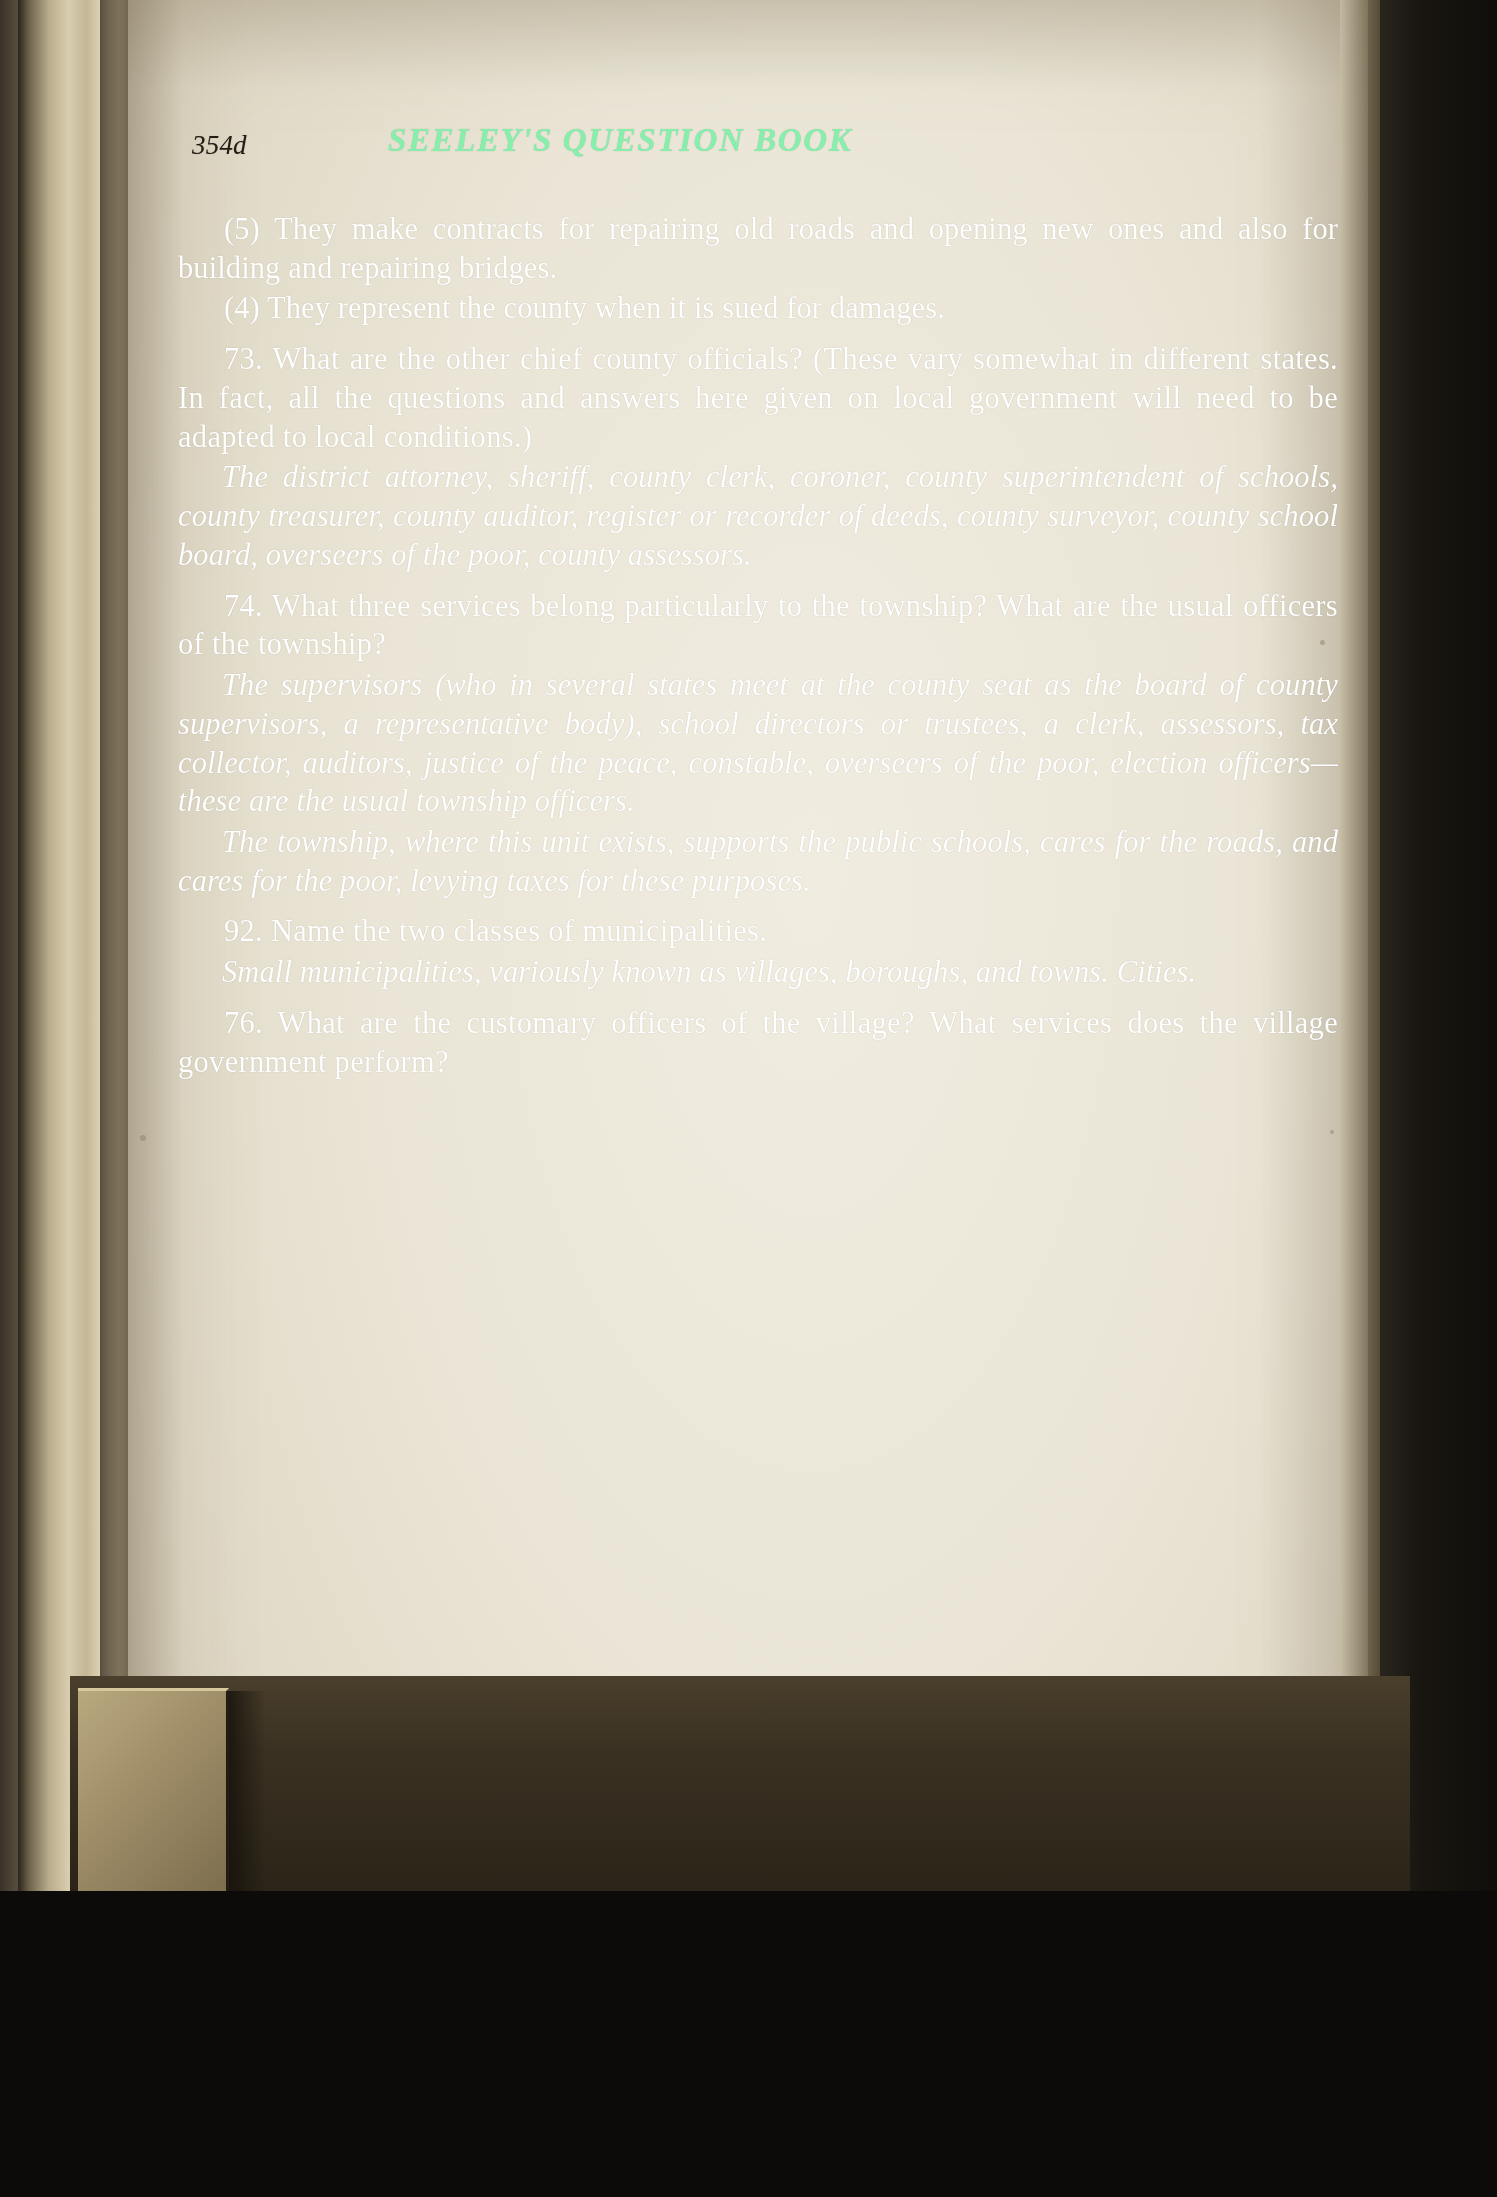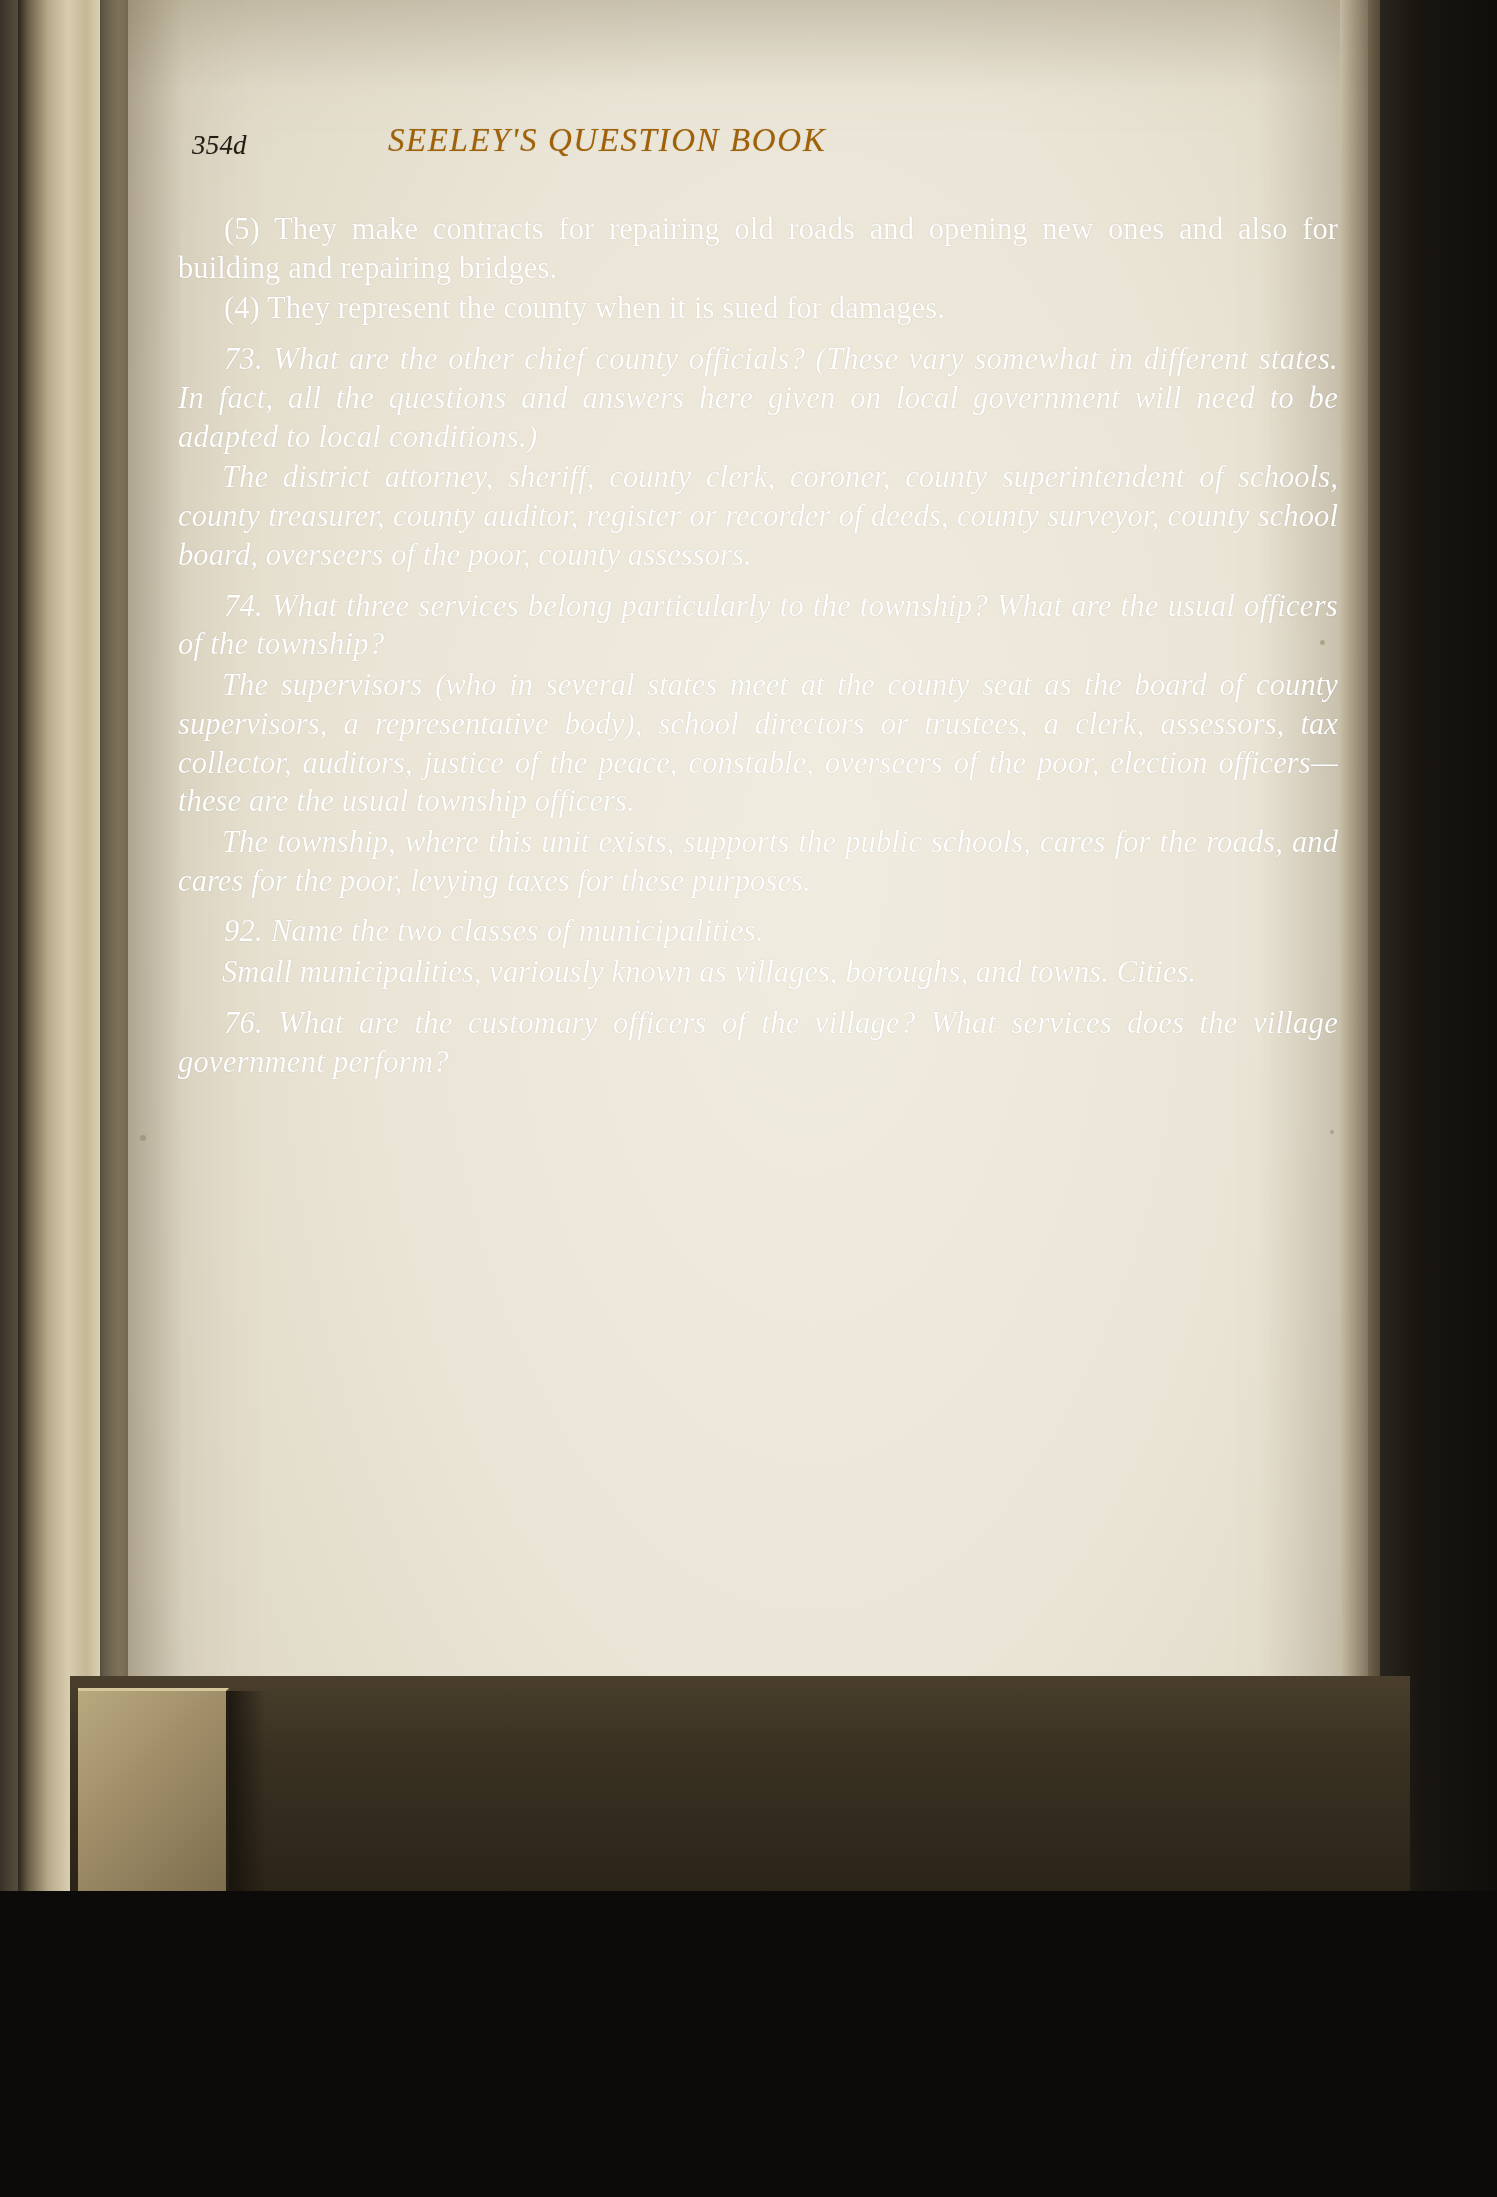--- a/index.html
+++ b/index.html
@@ -113,37 +113,36 @@
     font-size: 27px;
     color: #211c14;
     font-style: italic;
     letter-spacing: 0.2px;
   }
   .head-title {
     position: absolute;
     left: 210px; top: 2px;
     font-size: 33px;
     font-style: italic;
-    font-weight: 400;
+    font-weight: 700;
     letter-spacing: 1.6px;
-    color: #a16207;
+    color: #86efac;
   }
 
   p {
     margin: 0 0 2px 0;
     font-size: 30.5px;
     line-height: 1.27;
     color: #ffffff;
     text-align: justify;
     text-justify: inter-word;
     letter-spacing: 0.1px;
   }
   p.indent { text-indent: 46px; }
   p.q {
-    font-style: italic;
     text-indent: 46px;
     letter-spacing: 0.3px;
   }
   p.body { text-indent: 44px; font-style: italic; }
   .spacer-sm { height: 10px; }
 
   
   .content { text-shadow: 0 0 1px rgba(40,30,15,0.25); }
 
   

